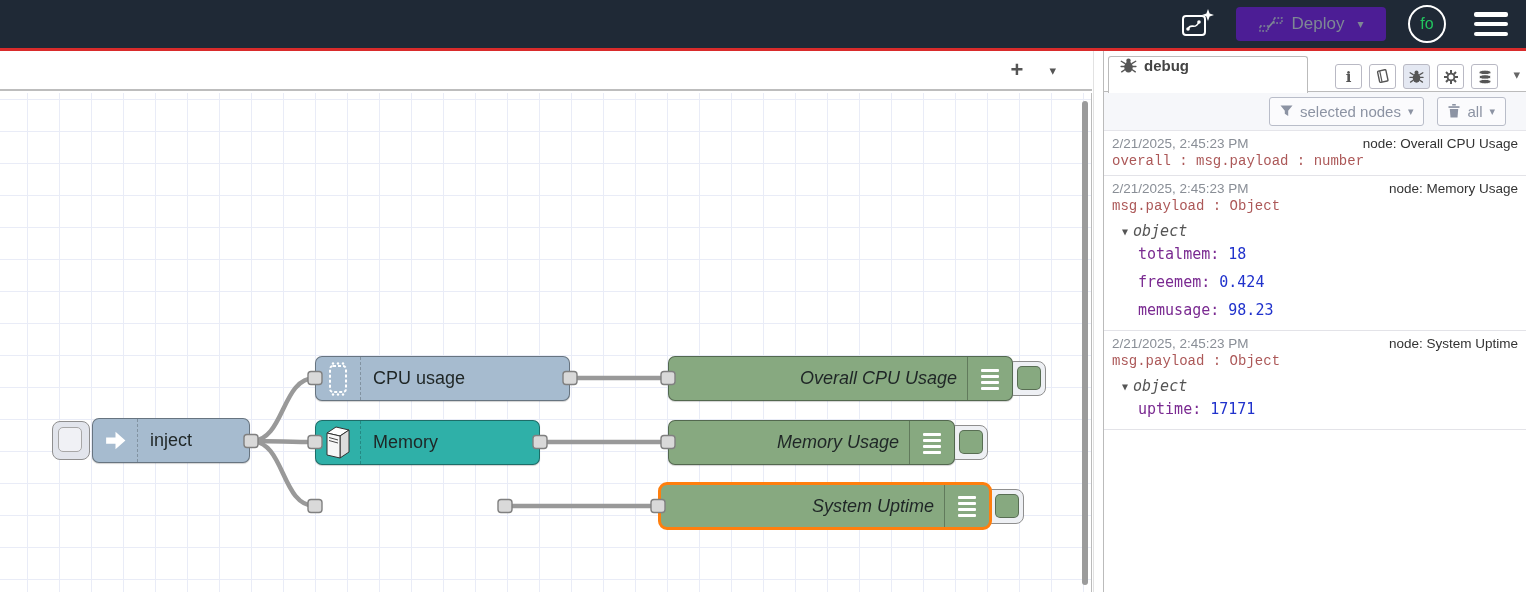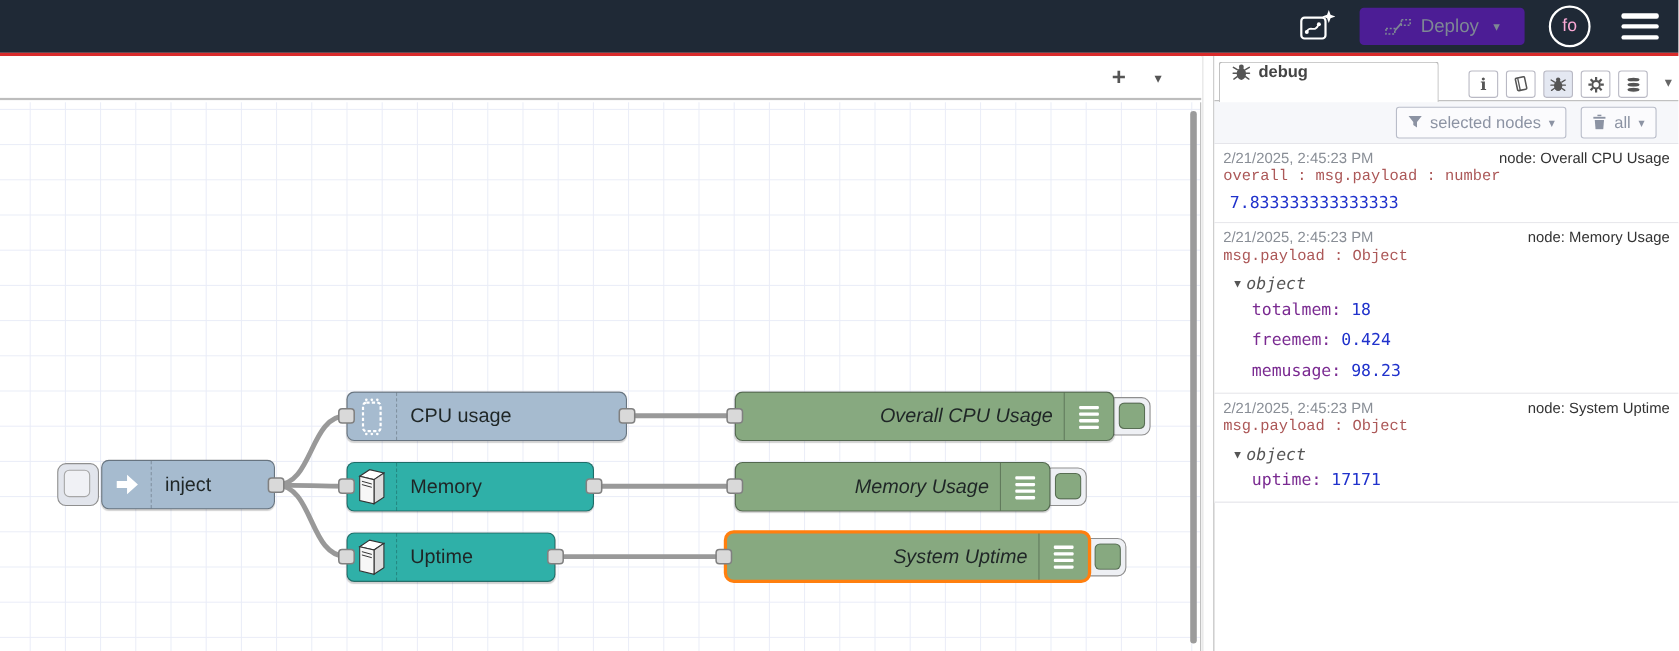--- a/index.html
+++ b/index.html
@@ -6,21 +6,21 @@
   html,body { width:1526px; height:592px; overflow:hidden; }
   body { font-family:"Liberation Sans", sans-serif; background:#fff; }
   .stage { position:relative; width:1526px; height:592px; background:#fff; }
 
   
   .header { position:absolute; left:0; top:0; width:1526px; height:48px; background:#1f2936; display:flex; align-items:center; justify-content:flex-end; gap:22px; padding-right:18px; }
   .red-line { position:absolute; left:0; top:48px; width:1526px; height:3px; background:#d92b2b; }
   .deploy-btn { height:34px; width:150px; background:#4c1d95; border:none; border-radius:4px; display:flex; align-items:center; justify-content:center; gap:9px; cursor:default; }
   .deploy-btn .lbl { color:#7e8894; font-size:17px; }
   .deploy-btn .caret { color:#7e8894; font-size:12px; margin-left:4px; }
-  .avatar { width:38px; height:38px; border:2.5px solid #fff; border-radius:50%; color:#f9a8d4; font-size:16px; display:flex; align-items:center; justify-content:center; }
+  .avatar { width:38px; height:38px; border:2.5px solid #fff; border-radius:50%; color:#22c55e; font-size:16px; display:flex; align-items:center; justify-content:center; }
   .hamburger { width:34px; height:26px; display:flex; flex-direction:column; justify-content:space-between; padding:1px 0; margin-left:6px; }
   .hamburger span { display:block; height:4.5px; background:#fff; border-radius:2px; }
 
   
   .tabbar { position:absolute; left:0; top:51px; width:1092px; height:40px; background:#fff; border-bottom:2px solid #bdbdbd; display:flex; align-items:center; justify-content:flex-end; gap:26px; padding-right:36px; }
   .tab-add { font-size:22px; font-weight:bold; color:#555; line-height:1; background:none; border:none; cursor:pointer; }
   .tab-caret { font-size:13px; color:#555; }
 
   .canvas { position:absolute; left:0; top:93px; width:1092px; height:499px; background:#fff; border-right:1px solid #bbb; overflow:hidden;
     background-image:linear-gradient(#e9ecf7 1px, transparent 1px), linear-gradient(90deg,#e9ecf7 1px, transparent 1px);
@@ -154,32 +154,20 @@
           <path d="M5,10 L14,4 L27,7 L18,13 Z" fill="#ffffff" stroke="#333" stroke-width="1"></path>
           <path d="M18,13 L27,7 L27,29 L18,35 Z" fill="#dcdcdc" stroke="#333" stroke-width="1"></path>
           <path d="M5,10 L18,13 L18,35 L5,32 Z" fill="#f7f7f7" stroke="#333" stroke-width="1"></path>
           <line x1="7" y1="14.5" x2="16" y2="17" stroke="#333" stroke-width=".9"></line>
           <line x1="7" y1="17.5" x2="16" y2="20" stroke="#333" stroke-width=".9"></line>
         </svg>
       </span>
       <span class="nlabel">Memory</span>
     </div>
 
-    <div class="node n-os" style="left:315px; top:391px; width:190px;">
-      <span class="nicon left">
-        <svg width="32" height="40" viewBox="0 0 32 40">
-          <path d="M5,10 L14,4 L27,7 L18,13 Z" fill="#ffffff" stroke="#333" stroke-width="1"></path>
-          <path d="M18,13 L27,7 L27,29 L18,35 Z" fill="#dcdcdc" stroke="#333" stroke-width="1"></path>
-          <path d="M5,10 L18,13 L18,35 L5,32 Z" fill="#f7f7f7" stroke="#333" stroke-width="1"></path>
-          <line x1="7" y1="14.5" x2="16" y2="17" stroke="#333" stroke-width=".9"></line>
-          <line x1="7" y1="17.5" x2="16" y2="20" stroke="#333" stroke-width=".9"></line>
-        </svg>
-      </span>
-      <span class="nlabel">Uptime</span>
-    </div>
 
     <div class="dbg-shell" style="left:1006px; top:268px;">
         <div class="inner"></div>
       </div>
     <div class="dbg-shell" style="left:948px; top:332px;">
         <div class="inner"></div>
       </div>
     <div class="dbg-shell" style="left:984px; top:396px;">
         <div class="inner"></div>
       </div>
@@ -340,21 +328,20 @@
     </div>
 
     <div class="debug-list">
 
       <div class="msg">
         <div class="meta">
           <span class="ts">2/21/2025, 2:45:23 PM</span>
           <span class="nd">node: Overall CPU Usage</span>
         </div>
         <div class="path">overall : msg.payload : number</div>
-        <div class="val-number mono">7.833333333333333</div>
       </div>
 
       <div class="msg">
         <div class="meta">
           <span class="ts">2/21/2025, 2:45:23 PM</span>
           <span class="nd">node: Memory Usage</span>
         </div>
         <div class="path">msg.payload : Object</div>
         <div class="obj-row mono">
           <span class="tcaret">▼</span>

